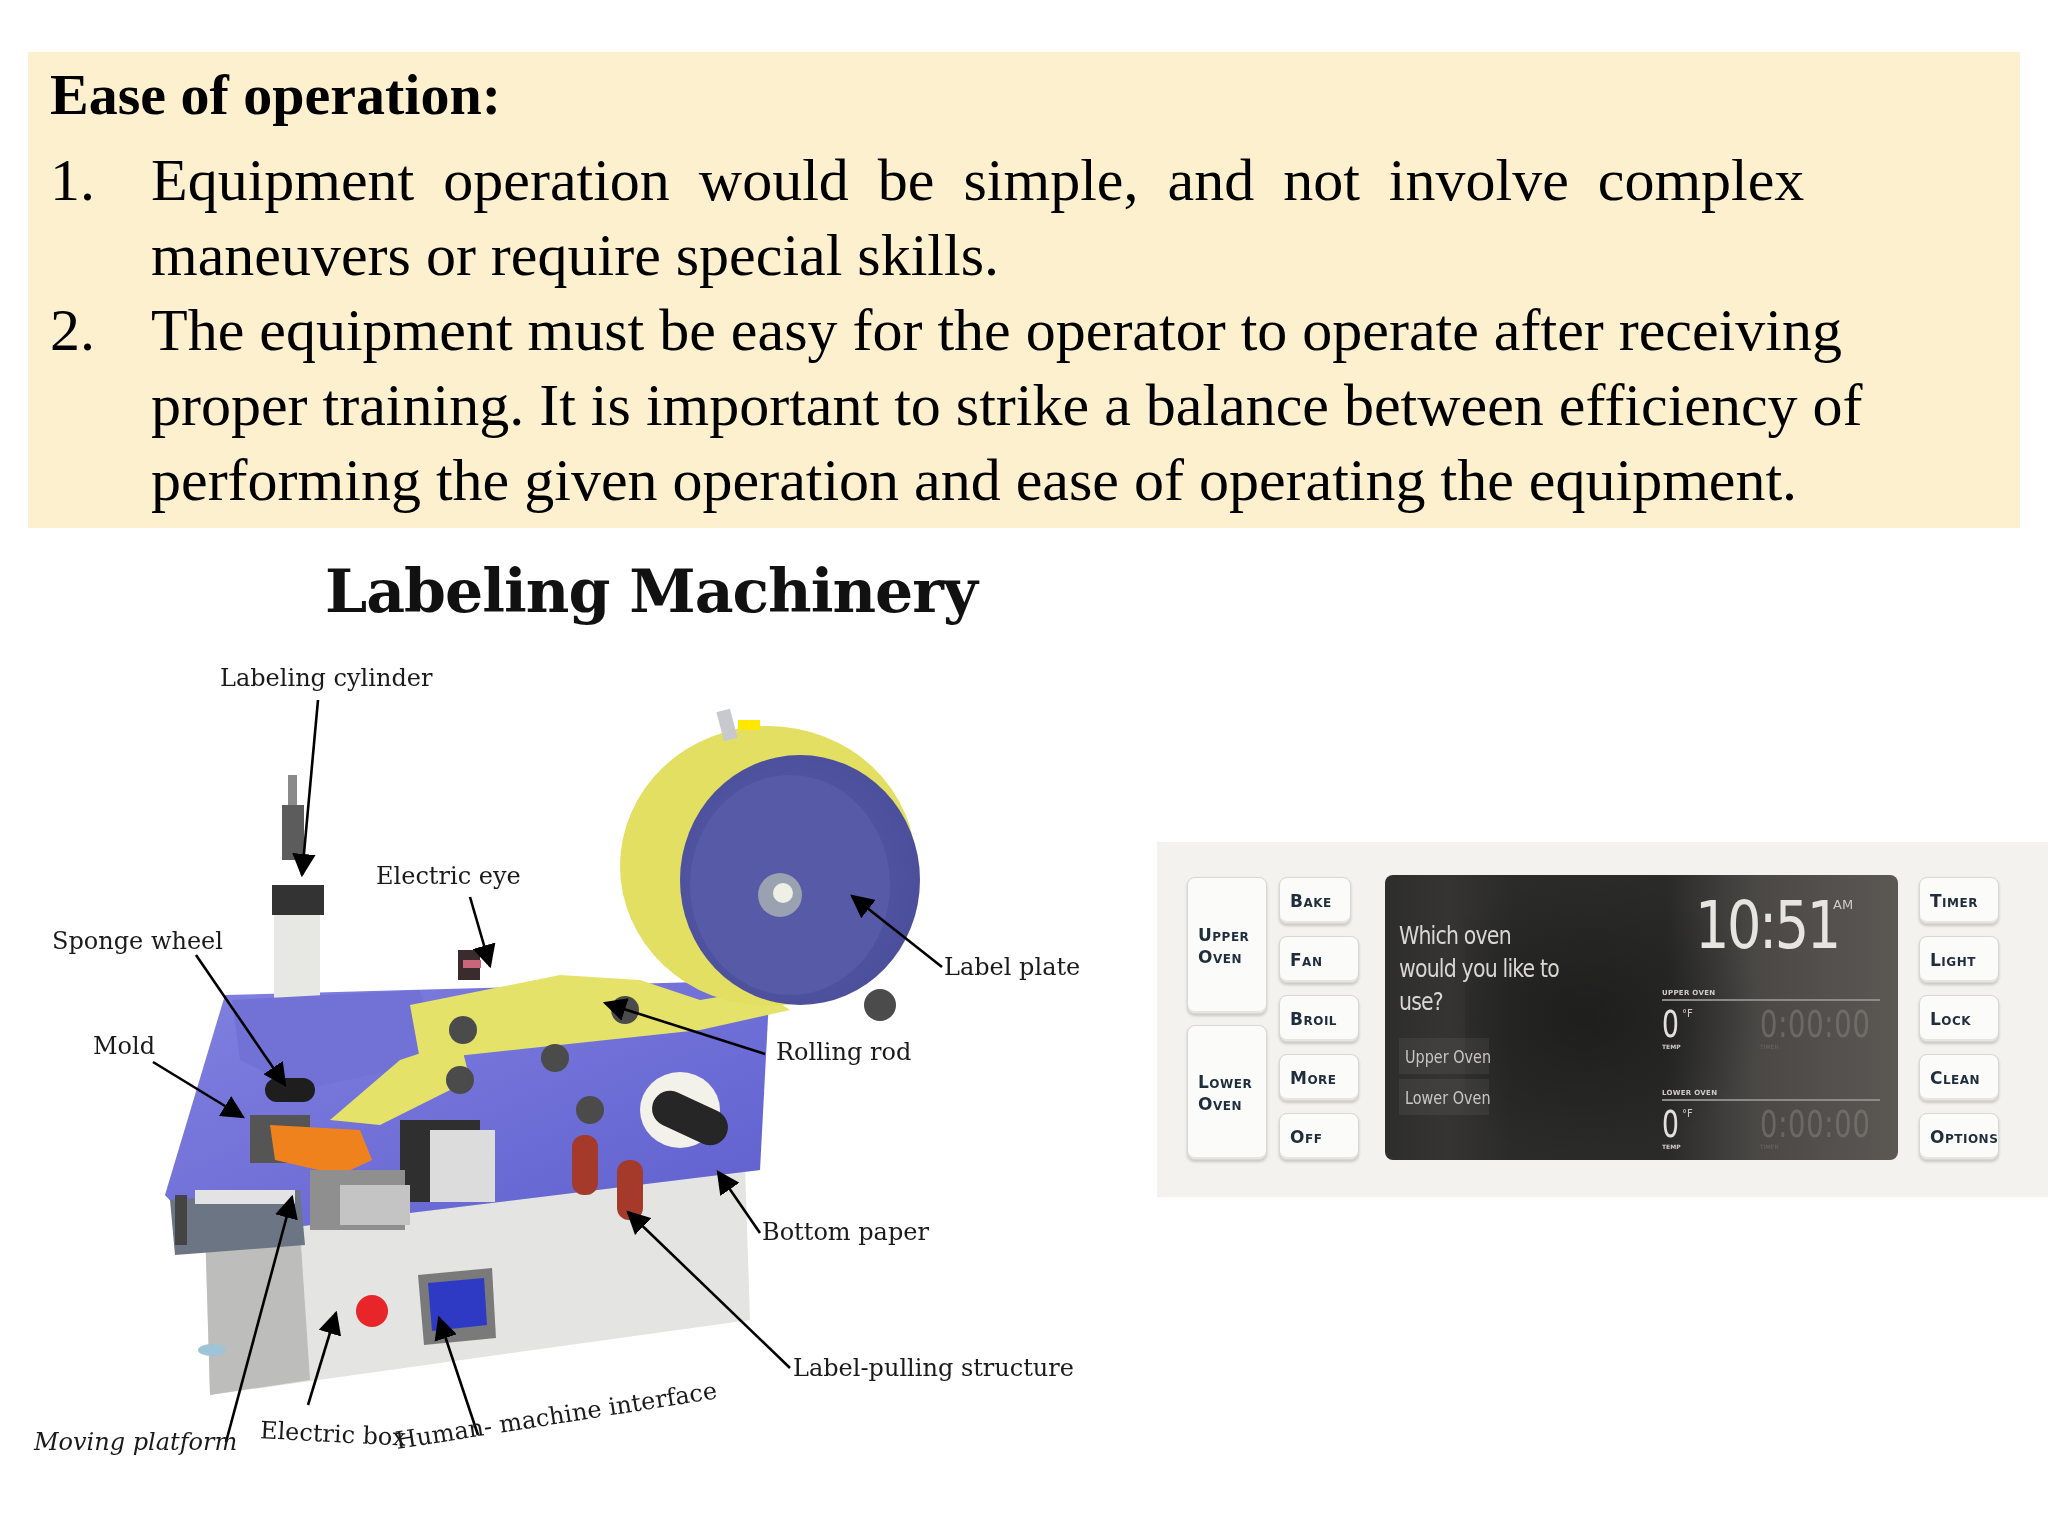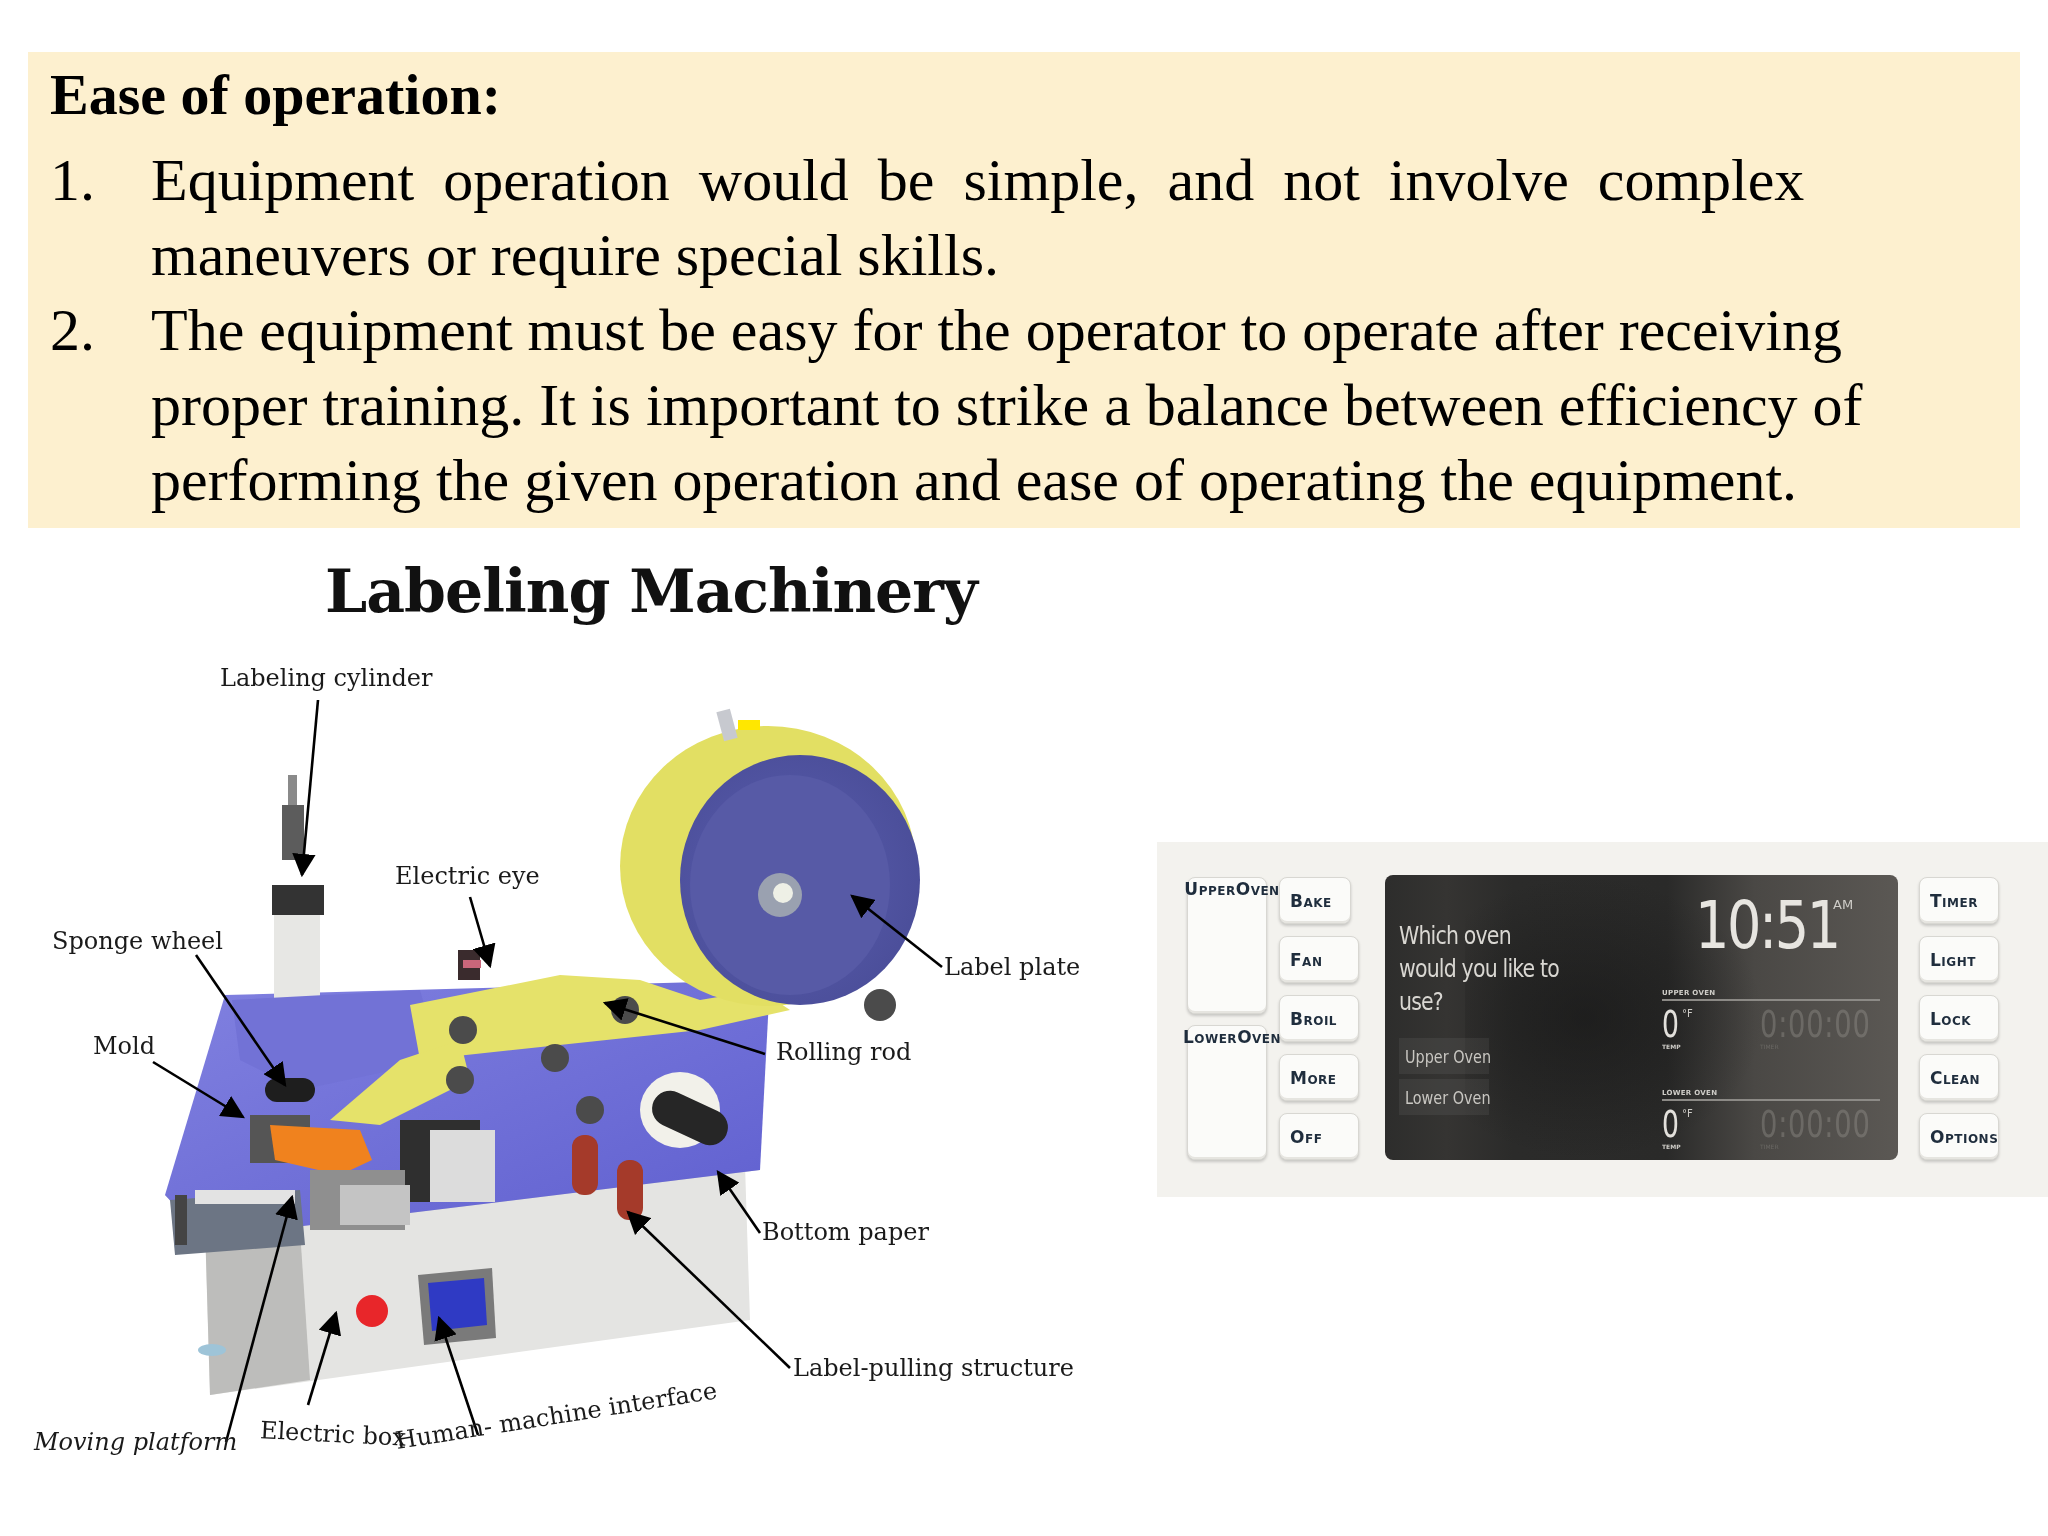--- a/index.html
+++ b/index.html
@@ -49,21 +49,21 @@
   }
   .oven-btn {
     position:absolute; background:#fbfbf9;
     border:1px solid #d8d7d2; border-radius:8px;
     box-shadow:0 2px 3px rgba(0,0,0,0.18), inset 0 -2px 0 #e6e5e0;
     font-family:"DejaVu Sans", sans-serif; font-weight:bold;
     color:#1f2d3d; font-size:17px; letter-spacing:0.5px;
     font-variant:small-caps;
     display:flex; align-items:center; padding-left:10px; box-sizing:border-box;
   }
-  .oven-btn.tall { align-items:flex-start; justify-content:center; line-height:22px; }
+  .oven-btn.tall { flex-direction:column; align-items:flex-start; justify-content:center; line-height:22px; }
   .oven-screen {
     position:absolute; left:228px; top:33px; width:513px; height:285px;
     border-radius:8px; overflow:hidden;
     background:linear-gradient(90deg,#2d2d2c 0%,#353432 12%,#2b2b2a 25%,#2a2a29 55%,#4a4845 72%,#5b5854 100%);
   }
   .screen-shade {
     position:absolute; left:80px; top:0; width:300px; height:285px;
     background:radial-gradient(ellipse at 40% 50%, rgba(20,20,20,0.55), rgba(20,20,20,0) 70%);
   }
   .screen-prompt {
@@ -229,21 +229,21 @@
       <line x1="765" y1="1054" x2="605" y2="1003"></line>
       <line x1="760" y1="1233" x2="718" y2="1172"></line>
       <line x1="790" y1="1368" x2="628" y2="1212"></line>
       <line x1="226" y1="1442" x2="292" y2="1197"></line>
       <line x1="308" y1="1405" x2="336" y2="1313"></line>
       <line x1="478" y1="1435" x2="439" y2="1318"></line>
     </g>
   </svg>
 
   <div class="callout" style="left:220px; top:24px;">Labeling cylinder</div>
-  <div class="callout" style="left:395px; top:222px;">Electric eye</div>
+  <div class="callout" style="left:376px; top:222px;">Electric eye</div>
   <div class="callout" style="left:52px; top:287px;">Sponge wheel</div>
   <div class="callout" style="left:944px; top:313px;">Label plate</div>
   <div class="callout" style="left:93px; top:392px;">Mold</div>
   <div class="callout" style="left:776px; top:398px;">Rolling rod</div>
   <div class="callout" style="left:762px; top:578px;">Bottom paper</div>
   <div class="callout" style="left:793px; top:714px;">Label-pulling structure</div>
   <div class="callout" style="left:34px; top:788px;font-style:italic;">Moving platform</div>
   <div class="callout" style="left:260px; top:780px; transform:rotate(3deg);">Electric box</div>
   <div class="callout" style="left:398px; top:787px; transform:rotate(-9deg); transform-origin:left bottom;">Human- machine interface</div>
 </div>

